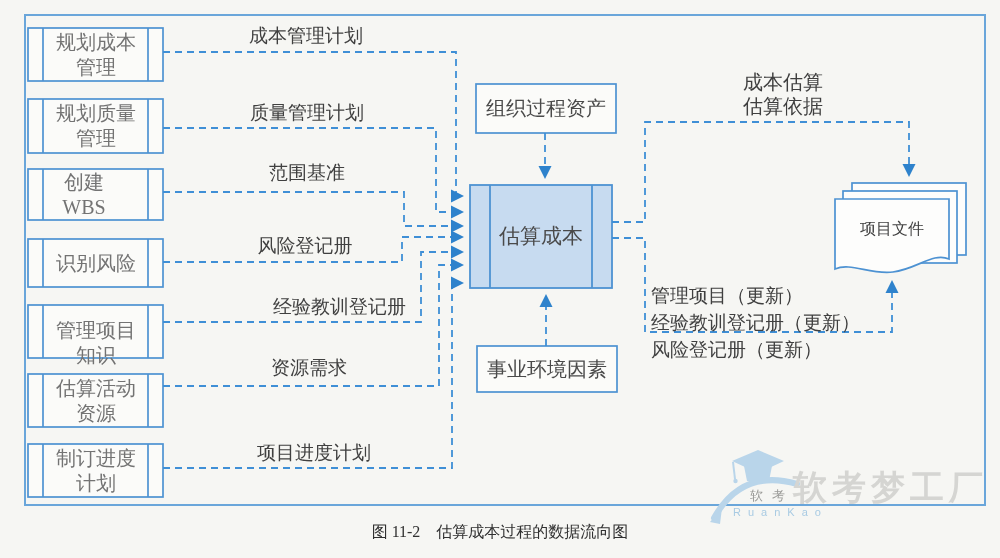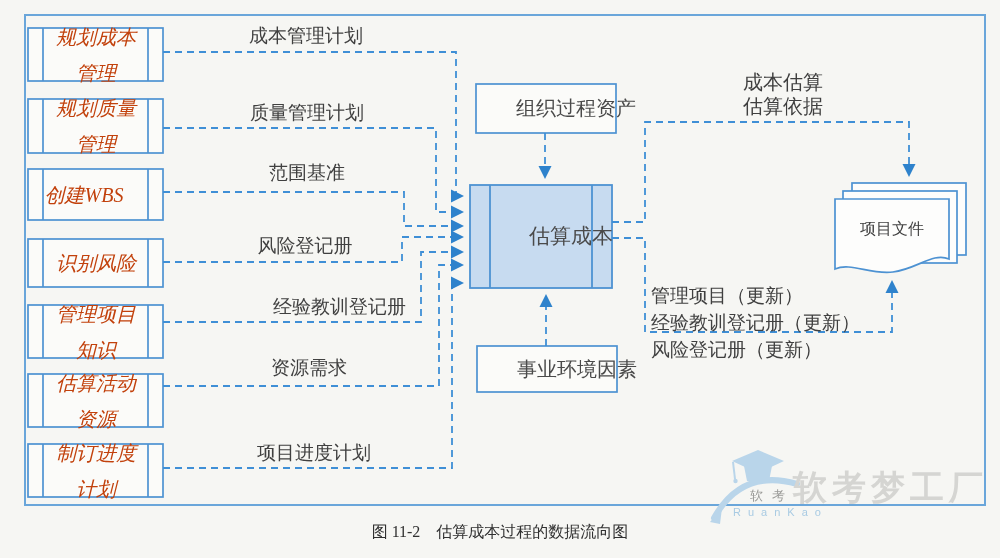--- a/index.html
+++ b/index.html
@@ -9,25 +9,25 @@
     background:#f6f6f3;
     font-family:"Liberation Serif","DejaVu Serif",serif;
     color:#3f3f3f;
     overflow:hidden;
   }
   #diagram-svg{position:absolute;left:0;top:0;}
   .txt{position:absolute;white-space:pre-line;line-height:1.22;}
   .center{text-align:center;}
   .box-label{
     display:flex;align-items:center;justify-content:center;
-    text-align:center;font-size:20px;line-height:36px;color:#c2410c;font-style:italic;
+    text-align:center;font-size:20px;line-height:25px;color:#737373;
   }
   .flow-label{width:190px;text-align:center;font-size:19px;color:#404040;}
   .io-label{display:flex;align-items:center;justify-content:center;
-    text-align:center;font-size:20px;color:#4a4a4a;padding-left:30px;}
+    text-align:center;font-size:20px;color:#4a4a4a;}
   .upd-label{font-size:19px;color:#404040;}
   .caption{width:1000px;text-align:center;font-size:16px;color:#303030;}
   .wm-big{
     font-family:"Liberation Sans","DejaVu Sans",sans-serif;
     font-size:34px;letter-spacing:5px;color:#d5d5d2;font-weight:700;
   }
   .wm-cn{font-family:"Liberation Sans","DejaVu Sans",sans-serif;
     font-size:13px;letter-spacing:9px;color:#9b9b98;}
   .wm-latin{font-family:"Liberation Sans","DejaVu Sans",sans-serif;
     font-size:11px;letter-spacing:7px;color:#a9cbe3;}
@@ -122,21 +122,21 @@
       <circle cx="735.5" cy="481" r="2.2" fill="#b9d5ea"></circle>
     </g>
   </svg>
 
   <div class="txt box-label" style="left:44px;top:28px;width:104px;height:53px;">规划成本
 管理</div>
   <div class="txt box-label" style="left:44px;top:99px;width:104px;height:54px;">规划质量
 管理</div>
   <div class="txt box-label" style="left:44px;top:169px;width:80px;height:51px;border-radius:10px;">创建WBS</div>
   <div class="txt box-label" style="left:44px;top:239px;width:104px;height:48px;">识别风险</div>
-  <div class="txt box-label" style="left:44px;top:305px;width:104px;height:53px;">管理项目
+  <div class="txt box-label" style="left:44px;top:316px;width:104px;height:53px;">管理项目
 知识</div>
   <div class="txt box-label" style="left:44px;top:374px;width:104px;height:53px;">估算活动
 资源</div>
   <div class="txt box-label" style="left:44px;top:444px;width:104px;height:53px;">制订进度
 计划</div>
 
   <div class="txt flow-label" style="left:211px;top:24px;">成本管理计划</div>
   <div class="txt flow-label" style="left:212px;top:101px;">质量管理计划</div>
   <div class="txt flow-label" style="left:212px;top:161px;">范围基准</div>
   <div class="txt flow-label" style="left:210px;top:234px;">风险登记册</div>

